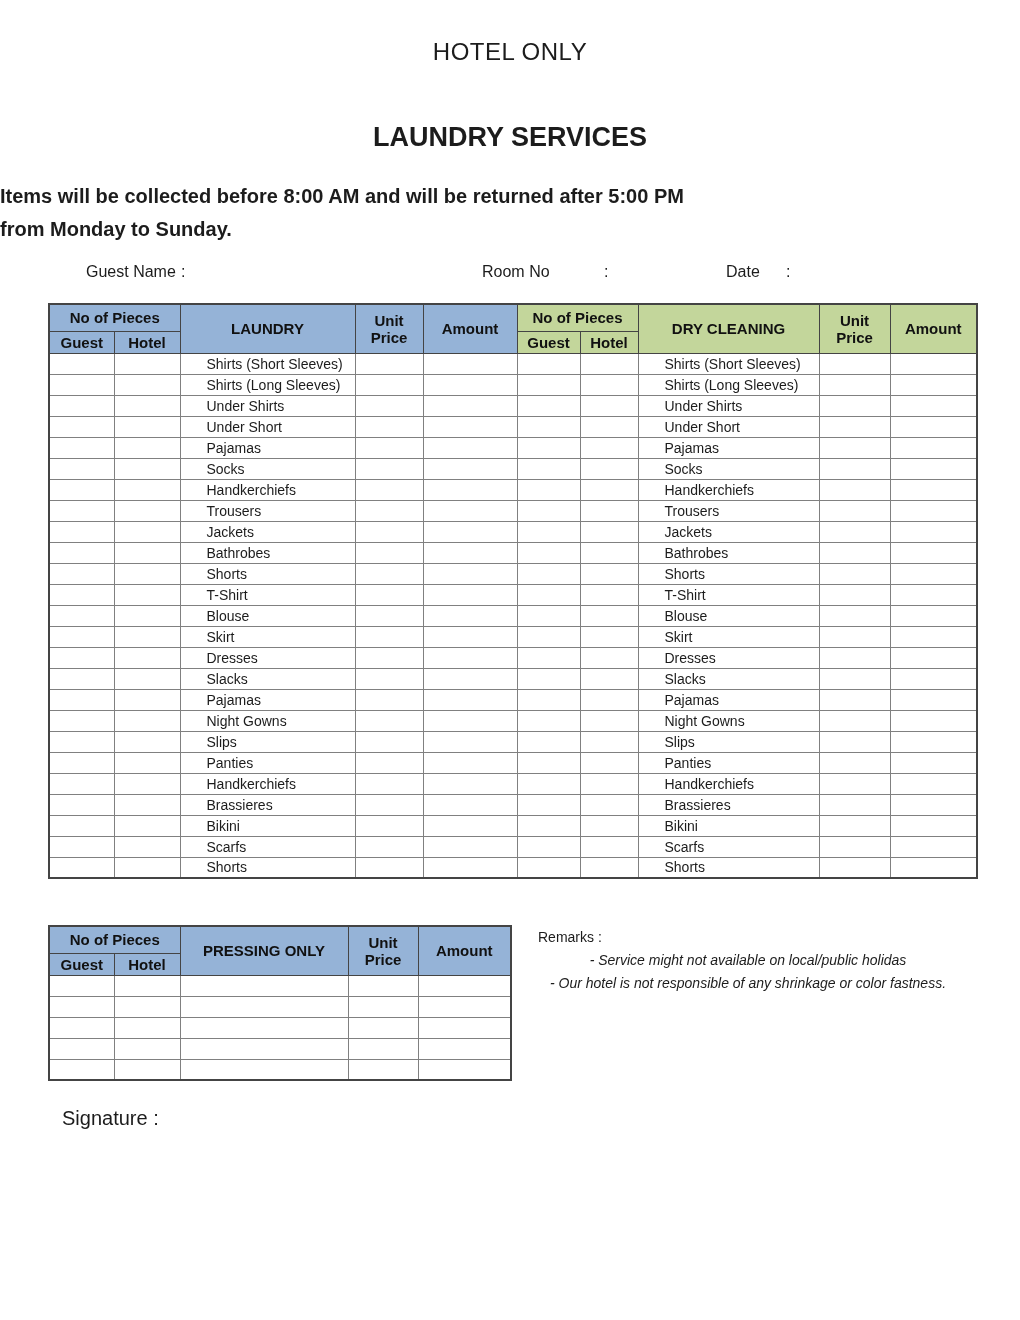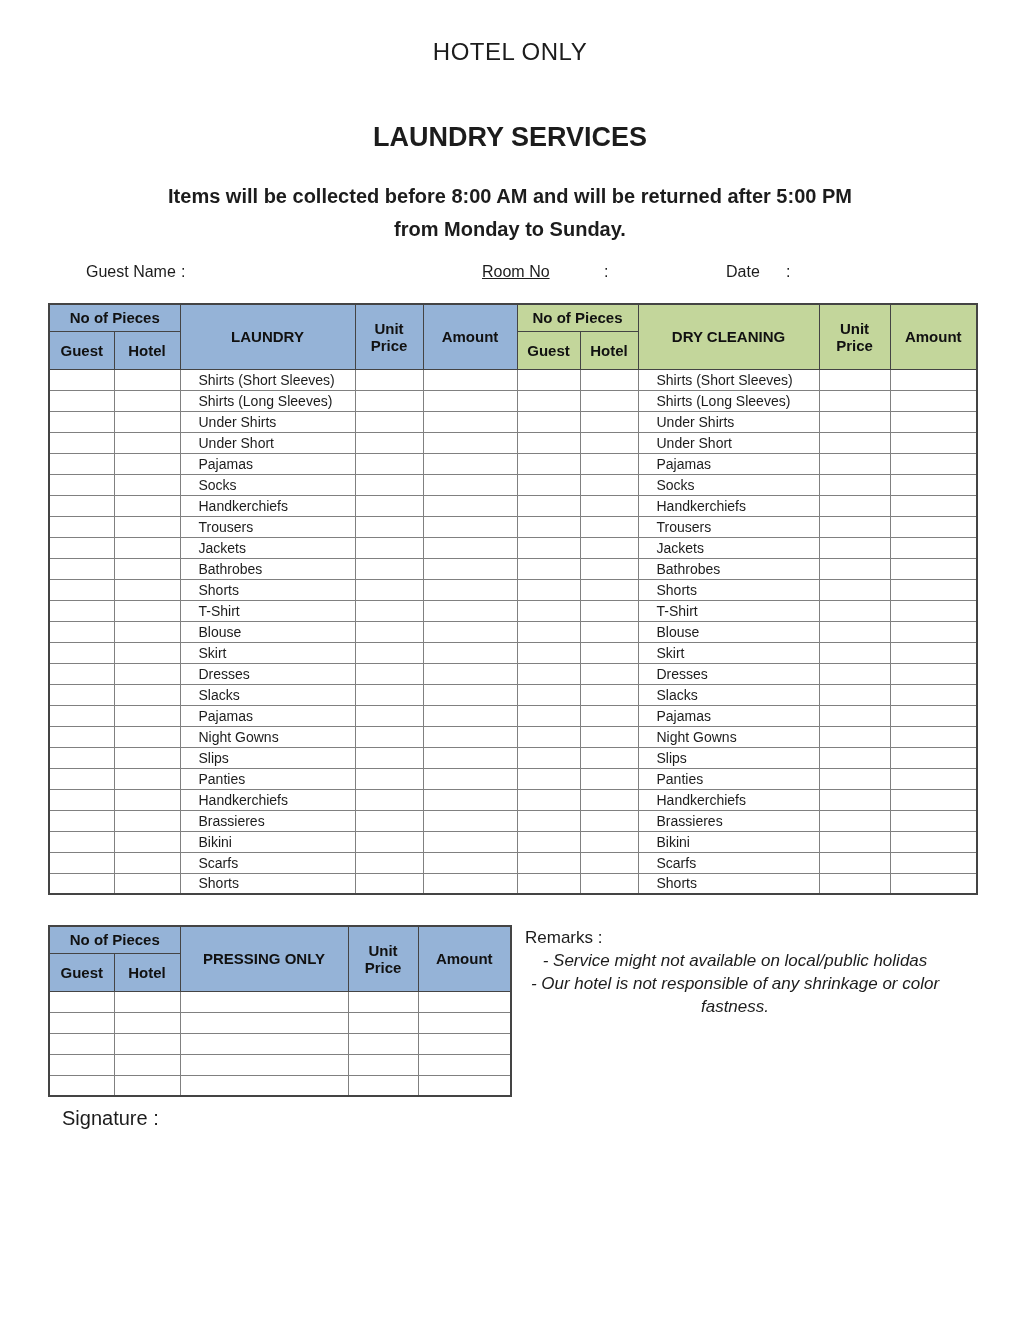--- a/index.html
+++ b/index.html
@@ -22,51 +22,51 @@
   .logo {
     position: absolute; top: 38px; left: 0; width: 100%;
     text-align: center; font-size: 24px; font-weight: 400; letter-spacing: 0.5px;
   }
   .title {
     position: absolute; top: 122px; left: 0; width: 100%;
     text-align: center; font-size: 27px; font-weight: bold;
   }
   .notice {
     position: absolute; top: 180px; left: 0; width: 100%;
-    text-align: center; font-size: 20px; font-weight: bold; line-height: 33px;
+    text-align: left; font-size: 20px; font-weight: bold; line-height: 33px;
   }
 
   .info-label { position: absolute; top: 263px; font-size: 16px; white-space: nowrap; }
   .lbl-guest { left: 62px; margin-left: 24px; }  .col-guest { left: 181px; }
-  .lbl-room  { left: 482px; text-decoration: underline; } .col-room  { left: 604px; }
+  .lbl-room  { left: 482px; } .col-room  { left: 604px; }
   .lbl-date  { left: 726px; } .col-date  { left: 786px; }
 
   table.form-table {
     border-collapse: collapse; table-layout: fixed;
     border: 2px solid var(--border-dark);
   }
   .main-table { position: absolute; top: 303px; left: 48px; width: 928px; }
   .pressing-table { position: absolute; top: 925px; left: 48px; width: 462px; }
 
   .form-table th {
     font-size: 15px; font-weight: bold; text-align: center; vertical-align: middle;
     border: 1px solid var(--border-dark); padding: 0; color: #111;
   }
   .form-table tr.h1 th { height: 27px; }
-  .form-table tr.h2 th { height: 38px; margin-top: 14px; }
+  .form-table tr.h2 th { height: 22px; margin-top: 14px; }
   .form-table td {
     border: 1px solid var(--border-inner);
     height: 21px; padding: 0; font-size: 14px; vertical-align: middle;
   }
-  .form-table td.item { text-align: left; padding-left: 18px; white-space: nowrap; overflow: hidden; }
+  .form-table td.item { text-align: left; padding-left: 26px; white-space: nowrap; overflow: hidden; }
   .unit-th { white-space: pre-line; line-height: 17px; }
   .blue  { background: var(--blue); }
   .green { background: var(--green); }
 
-  .remarks { position: absolute; left: 525px; top: 926px; width: 420px; font-size: 17px; line-height: 23px; }
+  .remarks { position: absolute; left: 538px; top: 926px; width: 420px; font-size: 14px; line-height: 23px; }
   .remark-line { font-style: italic; text-align: center; }
 
   .signature { position: absolute; left: 62px; top: 1107px; font-size: 20px; }
 </style>
 </head>
 <body>
 
 <div class="page">
 
   <div class="logo">HOTEL ONLY</div>

